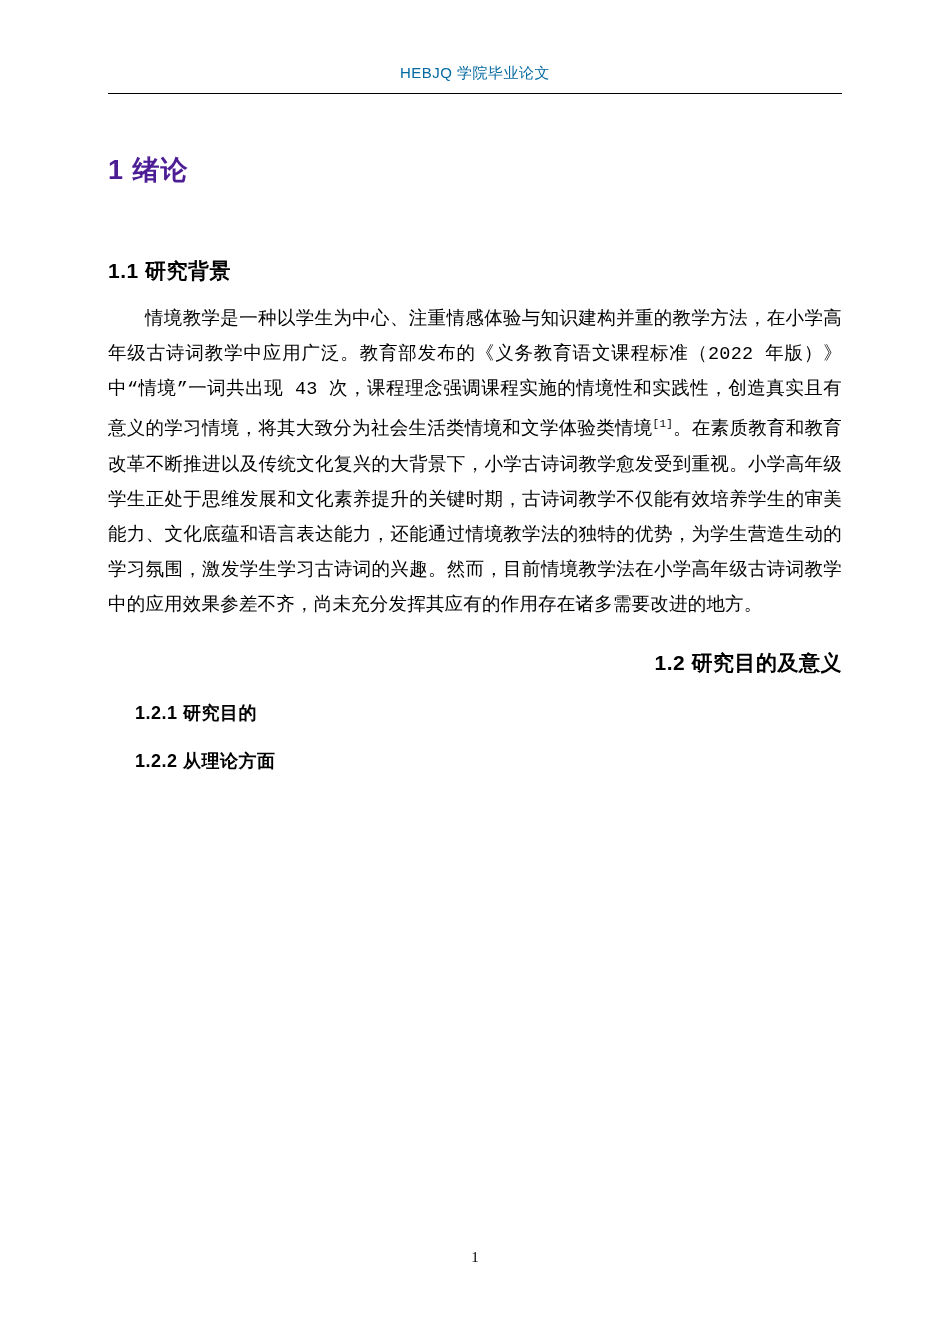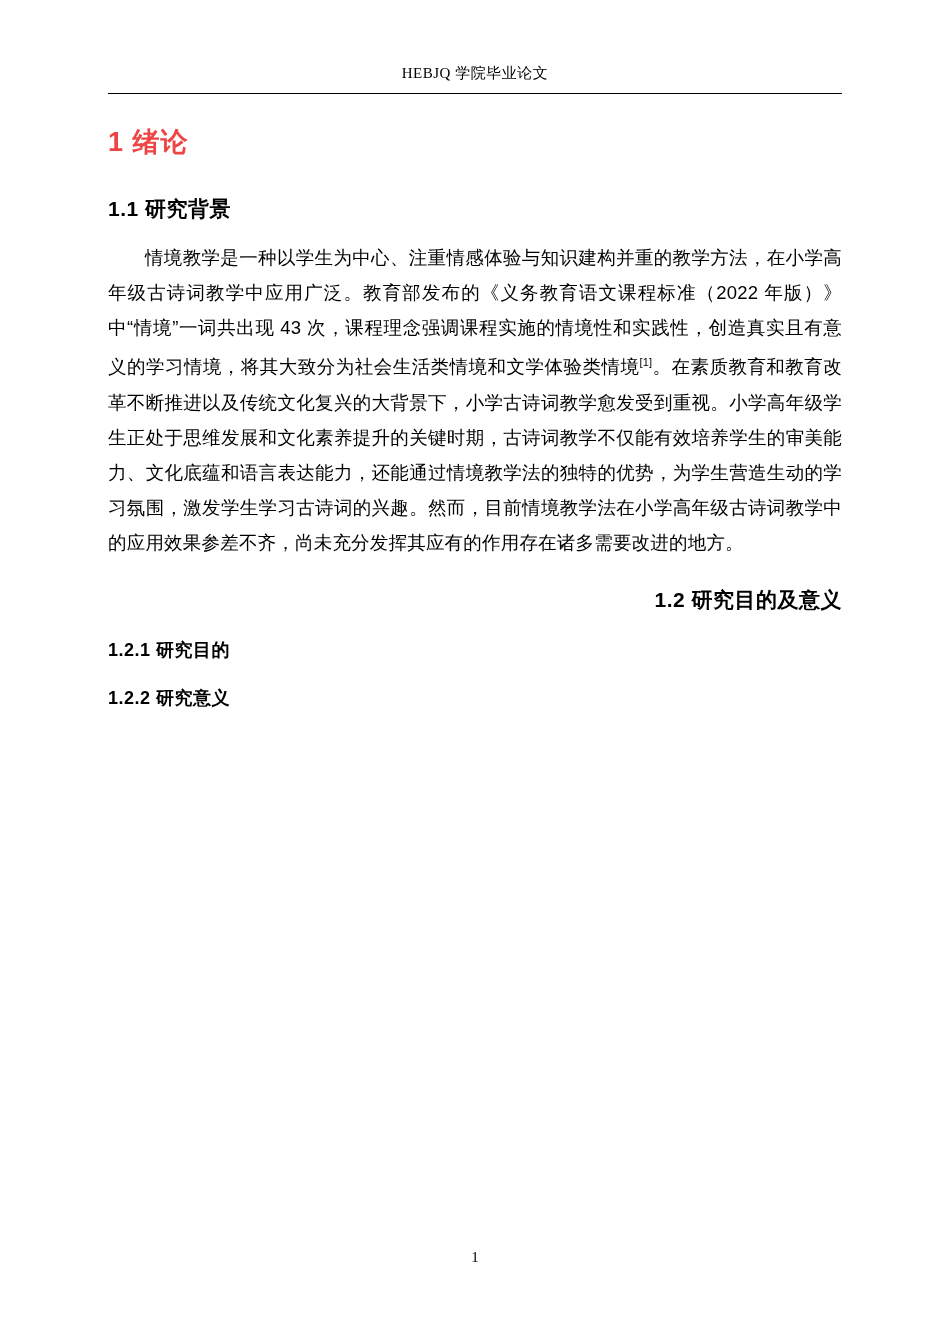--- a/index.html
+++ b/index.html
@@ -18,58 +18,59 @@
   .page {
     width: 950px;
     height: 1344px;
     box-sizing: border-box;
     padding: 0 108px;
     position: relative;
   }
   .header {
     padding-top: 64px;
     text-align: center;
-    font-family: Liberation Serif, serif;
+    font-family: Liberation Sans, sans-serif;
     font-size: 15px;
     letter-spacing: 0.5px;
-    color: #000000;
+    color: #0369a1;
   }
   .header-rule {
     margin-top: 10px;
     border-bottom: 1px solid #000;
     width: 100%;
   }
   .chapter-title {
-    margin-top: 30px;
+    margin-top: 58px;
     font-family: "Liberation Sans", sans-serif;
     font-size: 27px;
     font-weight: bold;
     letter-spacing: 1px;
-    color: #ef4444;
+    color: #4c1d95;
   }
   .h2 {
     font-family: "Liberation Sans", sans-serif;
     font-size: 21px;
     font-weight: bold;
-    margin-top: 35px;
+    margin-top: 69px;
     letter-spacing: 0.5px;
   }
   .h2.tight {
     margin-top: 26px;
     text-align: right;
   }
   .h3 {
     font-family: "Liberation Sans", sans-serif;
     font-size: 18px;
     font-weight: bold;
     margin-top: 24px;
     letter-spacing: 0.5px;
+    margin-left: 27px;
   }
   p.body-text {
-    font-family: Liberation Sans, sans-serif;
+    font-family: Liberation Mono, monospace;
     font-size: 18.5px;
     line-height: 35px;
     text-align: justify;
     text-justify: inter-ideograph;
     text-indent: 2em;
     margin: 14px 0 0 0;
     letter-spacing: 0.2px;
   }
   sup {
     font-size: 11px;
@@ -97,19 +98,19 @@
 
   <h1 class="chapter-title">1 绪论</h1>
 
   <h2 class="h2">1.1  研究背景</h2>
   <p class="body-text"><span>情境教学是一种以学生为中心、注重情感体验与知识建构并重的教学方法，在小学高年级古诗词教学中应用广泛。教育部发布的《义务教育语文课程标准（2022 年版）》中“情境”一词共出现 43 次，课程理念强调课程实施的情境性和实践性，创造真实且有意义的学习情境，将其大致分为社会生活类情境和文学体验类情境</span><sup>[1]</sup><span>。在素质教育和教育改革不断推进以及传统文化复兴的大背景下，小学古诗词教学愈发受到重视。小学高年级学生正处于思维发展和文化素养提升的关键时期，古诗词教学不仅能有效培养学生的审美能力、文化底蕴和语言表达能力，还能通过情境教学法的独特的优势，为学生营造生动的学习氛围，激发学生学习古诗词的兴趣。然而，目前情境教学法在小学高年级古诗词教学中的应用效果参差不齐，尚未充分发挥其应有的作用存在诸多需要改进的地方。</span></p>
 
   <h2 class="h2 tight">1.2  研究目的及意义</h2>
 
   <h3 class="h3">1.2.1  研究目的</h3>
 
-  <h3 class="h3">1.2.2  研究意义</h3>
+  <h3 class="h3">1.2.2  从理论方面</h3>
 
   <div class="footer">
     <span>1</span>
   </div>
 
 </div>
 
 </body></html>

